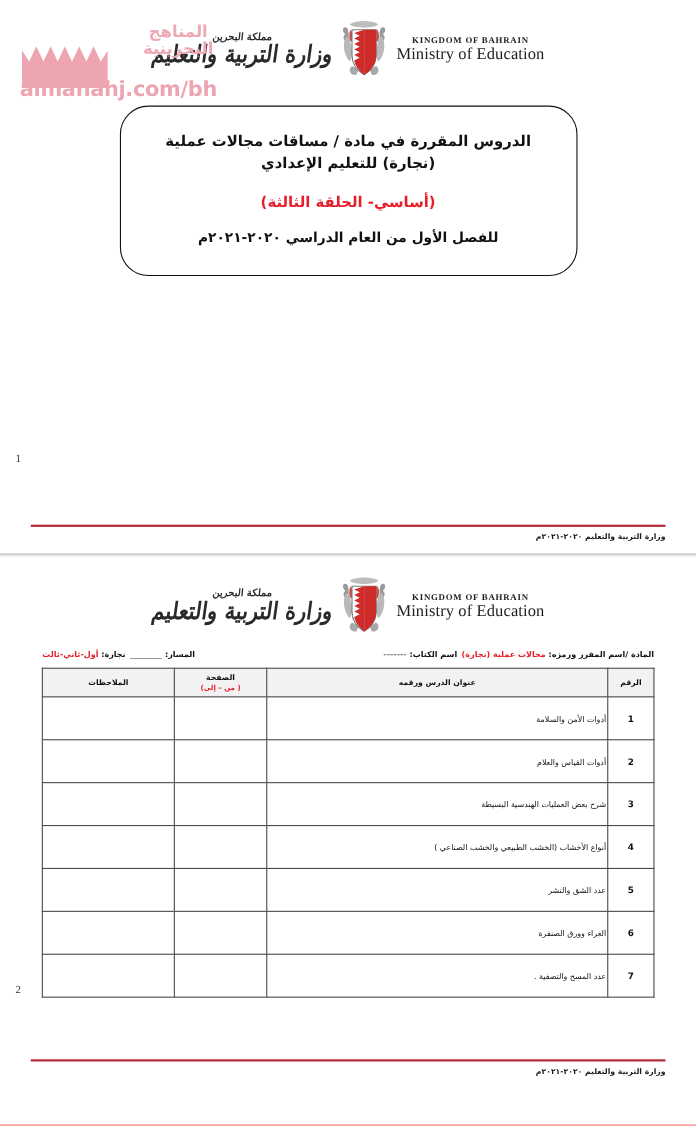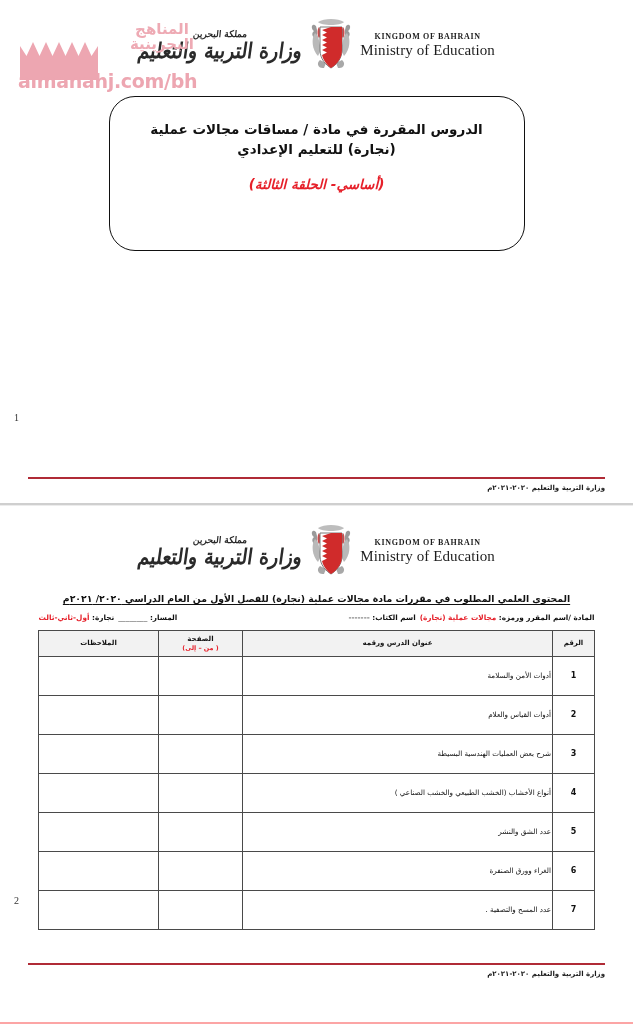--- a/index.html
+++ b/index.html
@@ -138,21 +138,20 @@
     font-size: 13.5px;
     color: #111;
     line-height: 1.5;
   }
   .title-line-2 {
     font-family: "DejaVu Sans", sans-serif;
     font-weight: 700;
     font-size: 13.5px;
     color: #e6202a;
     margin-top: 16px;
-    font-style: italic;
   }
   .title-line-3 {
     font-family: "DejaVu Sans", sans-serif;
     font-weight: 700;
     font-size: 12.5px;
     color: #111;
     margin-top: 16px;
   }
 
   
@@ -285,20 +284,21 @@
 
       <div class="lh-english">
         <span class="lh-en-small">KINGDOM OF BAHRAIN</span>
         <span class="lh-en-big">Ministry of Education</span>
       </div>
     </div>
 
     <div class="title-box">
       <div class="title-line-1">الدروس المقررة في مادة / مساقات مجالات عملية (نجارة) للتعليم الإعدادي</div>
       <div class="title-line-2">(أساسي- الحلقة الثالثة)</div>
+      <div class="title-line-3">للفصل الأول من العام الدراسي ٢٠٢٠-٢٠٢١م</div>
     </div>
 
     <div class="page-number" style="top:412px;">1</div>
     <div class="footer-rule" style="top:477px;"></div>
     <div class="footer-text" style="top:484px;">وزارة التربية والتعليم ٢٠٢٠-٢٠٢١م</div>
   </div>
 
   <div class="page page-2">
 
     <div class="letterhead">
@@ -323,21 +323,20 @@
           <path d="M23 11 L23 52 C19.5 49.5, 15.5 45, 14 39 L19 36.5 L14 34 L19 31.5 L14 29 L19 26.5 L14 24 L19 21.5 L14 19 L19 16.5 L14 14 Z" fill="#d02b2b"></path>
         </g>
       </svg>
 
       <div class="lh-english">
         <span class="lh-en-small">KINGDOM OF BAHRAIN</span>
         <span class="lh-en-big">Ministry of Education</span>
       </div>
     </div>
 
-    <div class="doc-heading">المحتوى العلمي المطلوب في مقررات مادة مجالات عملية (نجارة) للفصل الأول من العام الدراسي ٢٠٢٠/ ٢٠٢١م</div>
 
     <div class="meta-row">
       <div class="meta-col right">
         <div class="meta-item">
           <span>المادة /اسم المقرر ورمزه:</span>
           <span class="meta-val-red">مجالات عملية (نجارة)</span>
         </div>
         <div class="meta-item">
           <span>اسم الكتاب:</span>
           <span class="meta-val-line">-------</span>

